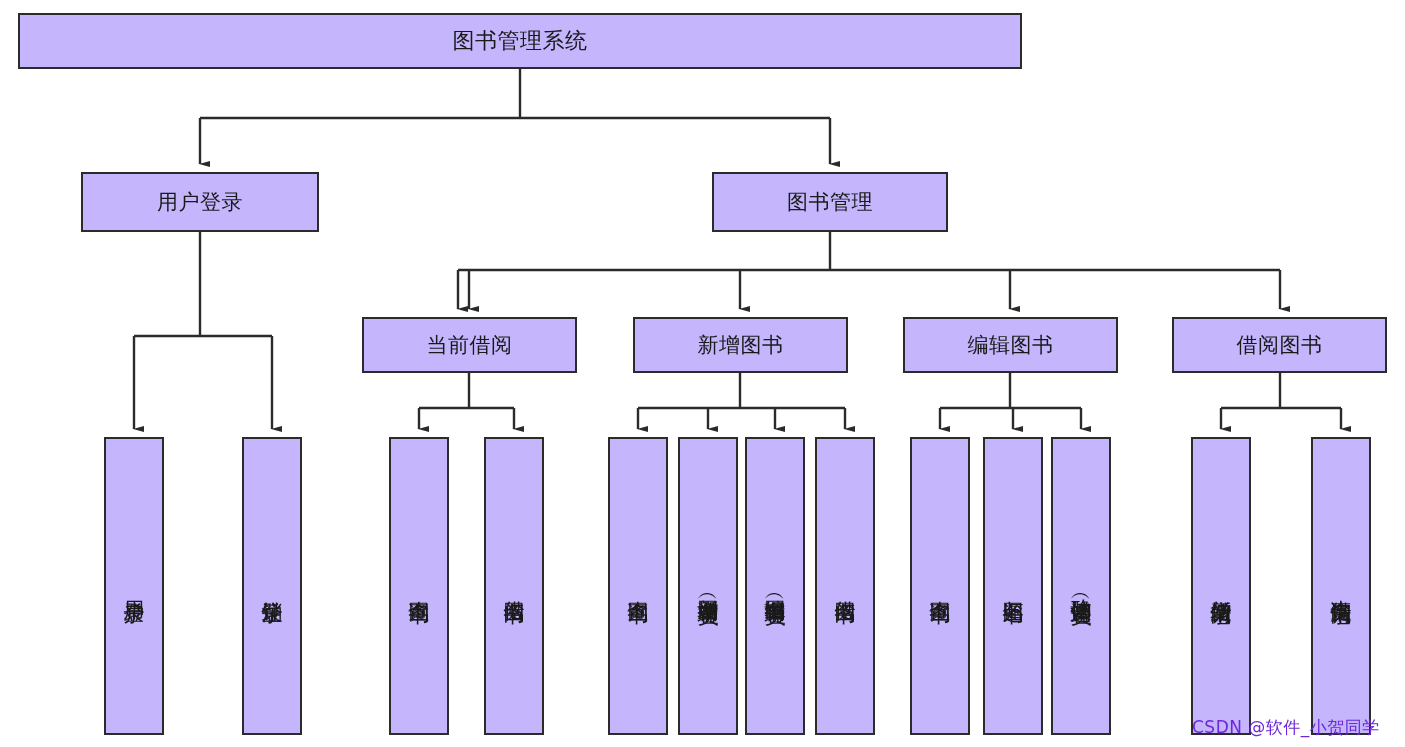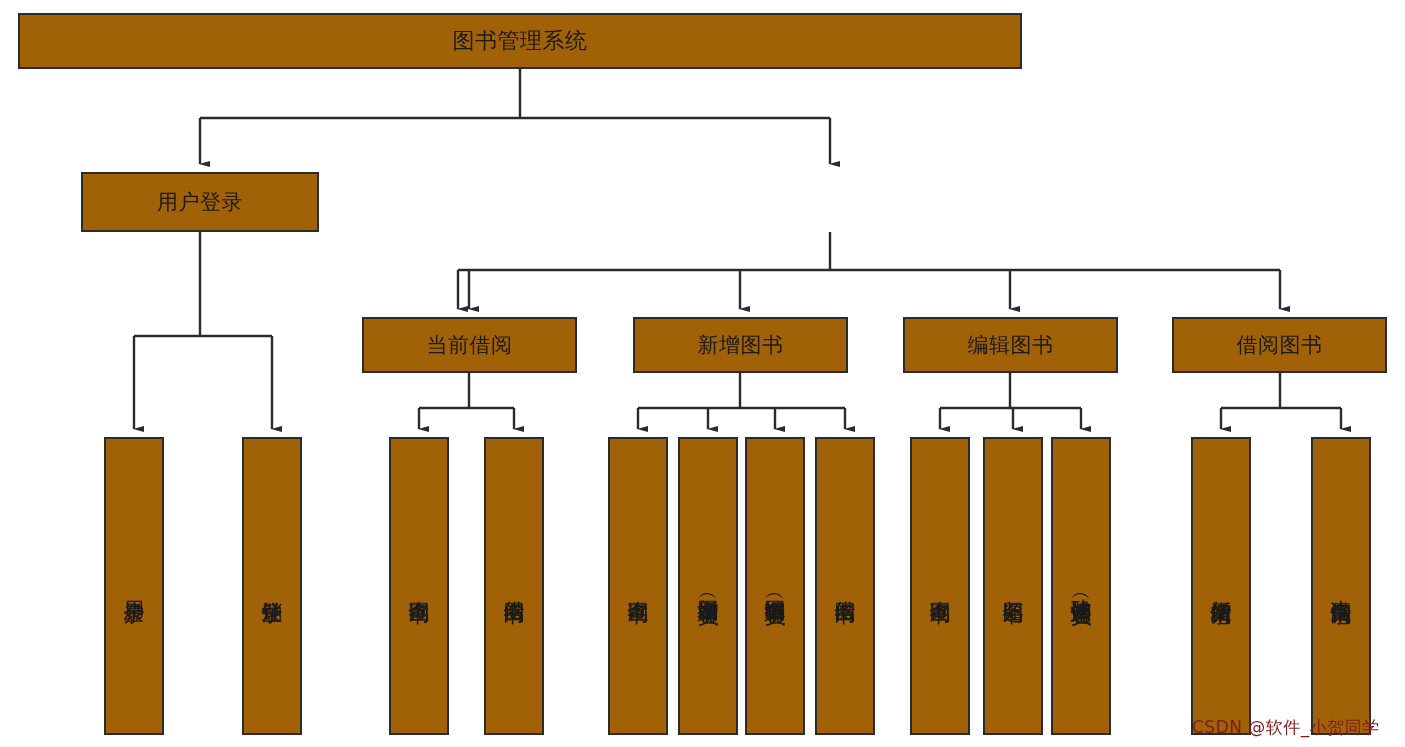--- a/index.html
+++ b/index.html
@@ -22,21 +22,21 @@
     position: absolute;
     left: 0;
     top: 0;
     width: 1405px;
     height: 747px;
     pointer-events: none;
   }
   .node {
     position: absolute;
     box-sizing: border-box;
-    background: #a16207;
+    background: #c4b5fd;
     border: 2px solid #2b2b2b;
     display: flex;
     align-items: center;
     justify-content: center;
     color: #1a1a1a;
     z-index: 2;
   }
   .node-label {
     display: block;
     text-align: center;
@@ -57,21 +57,21 @@
   .node.vertical .node-label {
     writing-mode: vertical-rl;
     text-orientation: upright;
     font-size: 21px;
     line-height: 1.05;
     letter-spacing: 1px;
     max-height: 284px;
   }
   .watermark {
     position: absolute;
-    color: #7f1d1d;
+    color: #6d28d9;
     font-size: 17px;
     white-space: nowrap;
     z-index: 5;
     letter-spacing: 0.5px;
   }
 </style>
 </head>
 <body>
 
 <div id="diagram-root">
@@ -129,20 +129,23 @@
     </g>
   </svg>
 
   <div class="node horizontal root" style="left:18px; top:13px; width:1004px; height:56px;">
     <span class="node-label">图书管理系统</span>
   </div>
 
   <div class="node horizontal" style="left:81px; top:172px; width:238px; height:60px;">
     <span class="node-label">用户登录</span>
   </div>
+  <div class="node horizontal" style="left:712px; top:172px; width:236px; height:60px;">
+    <span class="node-label">图书管理</span>
+  </div>
 
   <div class="node horizontal" style="left:362px; top:317px; width:215px; height:56px;">
     <span class="node-label">当前借阅</span>
   </div>
   <div class="node horizontal" style="left:633px; top:317px; width:215px; height:56px;">
     <span class="node-label">新增图书</span>
   </div>
   <div class="node horizontal" style="left:903px; top:317px; width:215px; height:56px;">
     <span class="node-label">编辑图书</span>
   </div>

